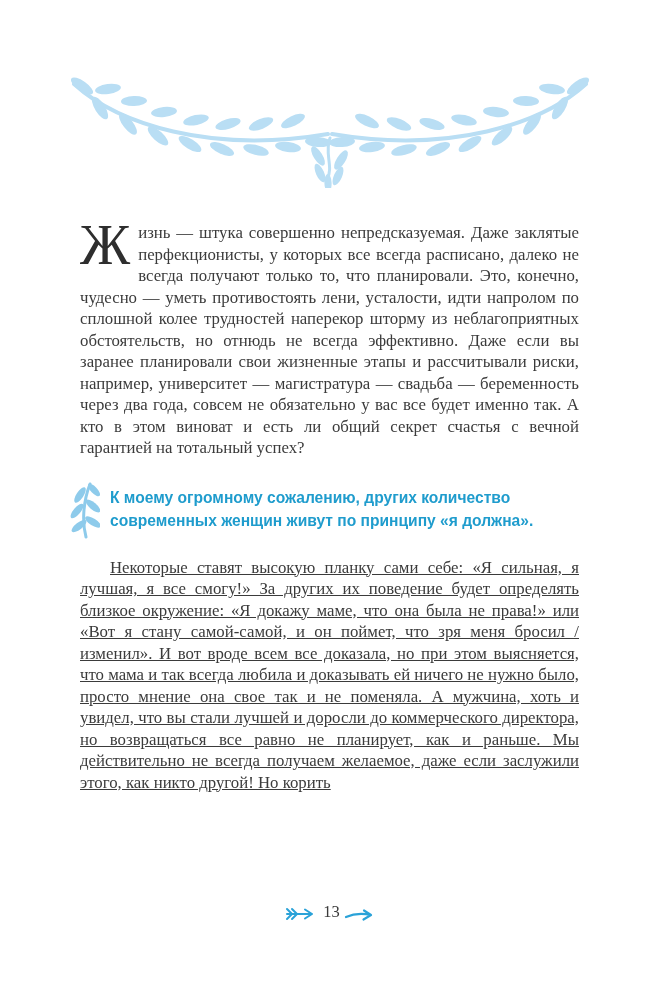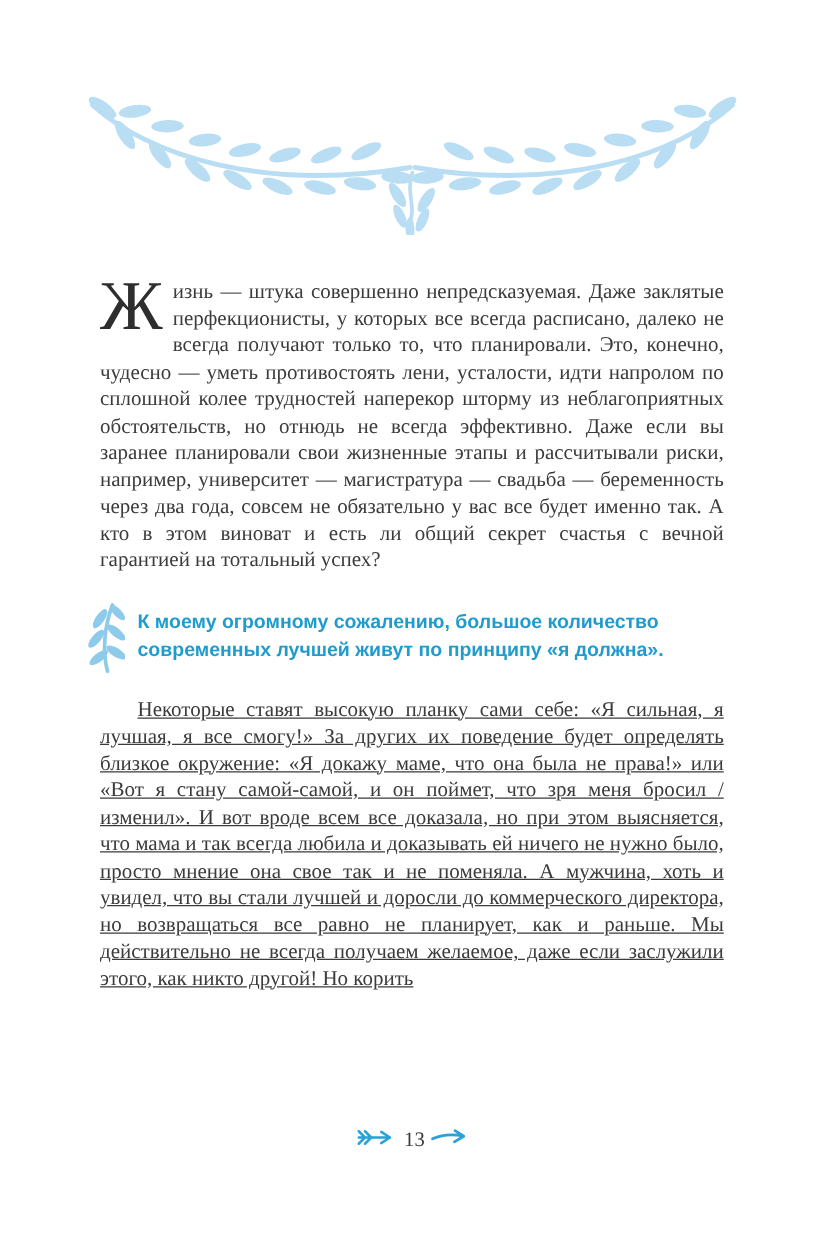--- a/index.html
+++ b/index.html
@@ -69,21 +69,21 @@
   }
 
   .para.indent { text-indent: 30px; text-decoration: underline; }
 
   .footer {
     position: absolute;
     bottom: 78px;
     left: 0;
     right: 0;
     display: flex;
-    align-items: flex-start;
+    align-items: flex-end;
     justify-content: center;
     gap: 4px;
   }
 
   .arrow { color: var(--arrow, #2aa2d8); display: inline-flex; }
 
   .page-number {
     font-size: 16.5px;
     color: var(--text, #3b3b3b);
     font-family: "Liberation Serif", serif;
@@ -139,21 +139,21 @@
         <svg width="30" height="60" viewBox="0 0 30 60" aria-hidden="true">
           <path d="M16 57 C 12 42, 13 22, 20 4" stroke="currentColor" stroke-width="3" fill="none" stroke-linecap="round"></path>
           <ellipse cx="9" cy="46" rx="9" ry="3.5" fill="currentColor" transform="rotate(-38 9 46)"></ellipse>
           <ellipse cx="23" cy="42" rx="9" ry="3.5" fill="currentColor" transform="rotate(32 23 42)"></ellipse>
           <ellipse cx="7" cy="31" rx="9" ry="3.5" fill="currentColor" transform="rotate(-50 7 31)"></ellipse>
           <ellipse cx="23" cy="26" rx="9" ry="3.5" fill="currentColor" transform="rotate(40 23 26)"></ellipse>
           <ellipse cx="10" cy="15" rx="9" ry="3.5" fill="currentColor" transform="rotate(-56 10 15)"></ellipse>
           <ellipse cx="24" cy="10" rx="8" ry="3.2" fill="currentColor" transform="rotate(46 24 10)"></ellipse>
         </svg>
       </span>
-      <p class="quote-text">К моему огромному сожалению, большое количество современных лучшей живут по принципу «я должна».</p>
+      <p class="quote-text">К моему огромному сожалению, других количество современных женщин живут по принципу «я должна».</p>
     </div>
 
     <p class="para indent">Некоторые ставят высокую планку сами себе: «Я сильная, я лучшая, я все смогу!» За других их поведение будет определять близкое окружение: «Я докажу маме, что она была не права!» или «Вот я стану самой-самой, и он поймет, что зря меня бросил / изменил». И вот вроде всем все доказала, но при этом выясняется, что мама и так всегда любила и доказывать ей ничего не нужно было, просто мнение она свое так и не поменяла. А мужчина, хоть и увидел, что вы стали лучшей и доросли до коммерческого директора, но возвращаться все равно не планирует, как и раньше. Мы действительно не всегда получаем желаемое, даже если заслужили этого, как никто другой! Но корить</p>
 
   </div>
 
   <div class="footer">
     <span class="arrow">
       <svg width="36" height="16" viewBox="0 0 36 16" aria-hidden="true">
         <path d="M4 8 H 29 M29 8 l-7 -4.5 M29 8 l-7 4.5 M4 3 l5 5 -5 5 M9 3 l5 5 -5 5" stroke="currentColor" stroke-width="2" fill="none" stroke-linecap="round" stroke-linejoin="round"></path>

